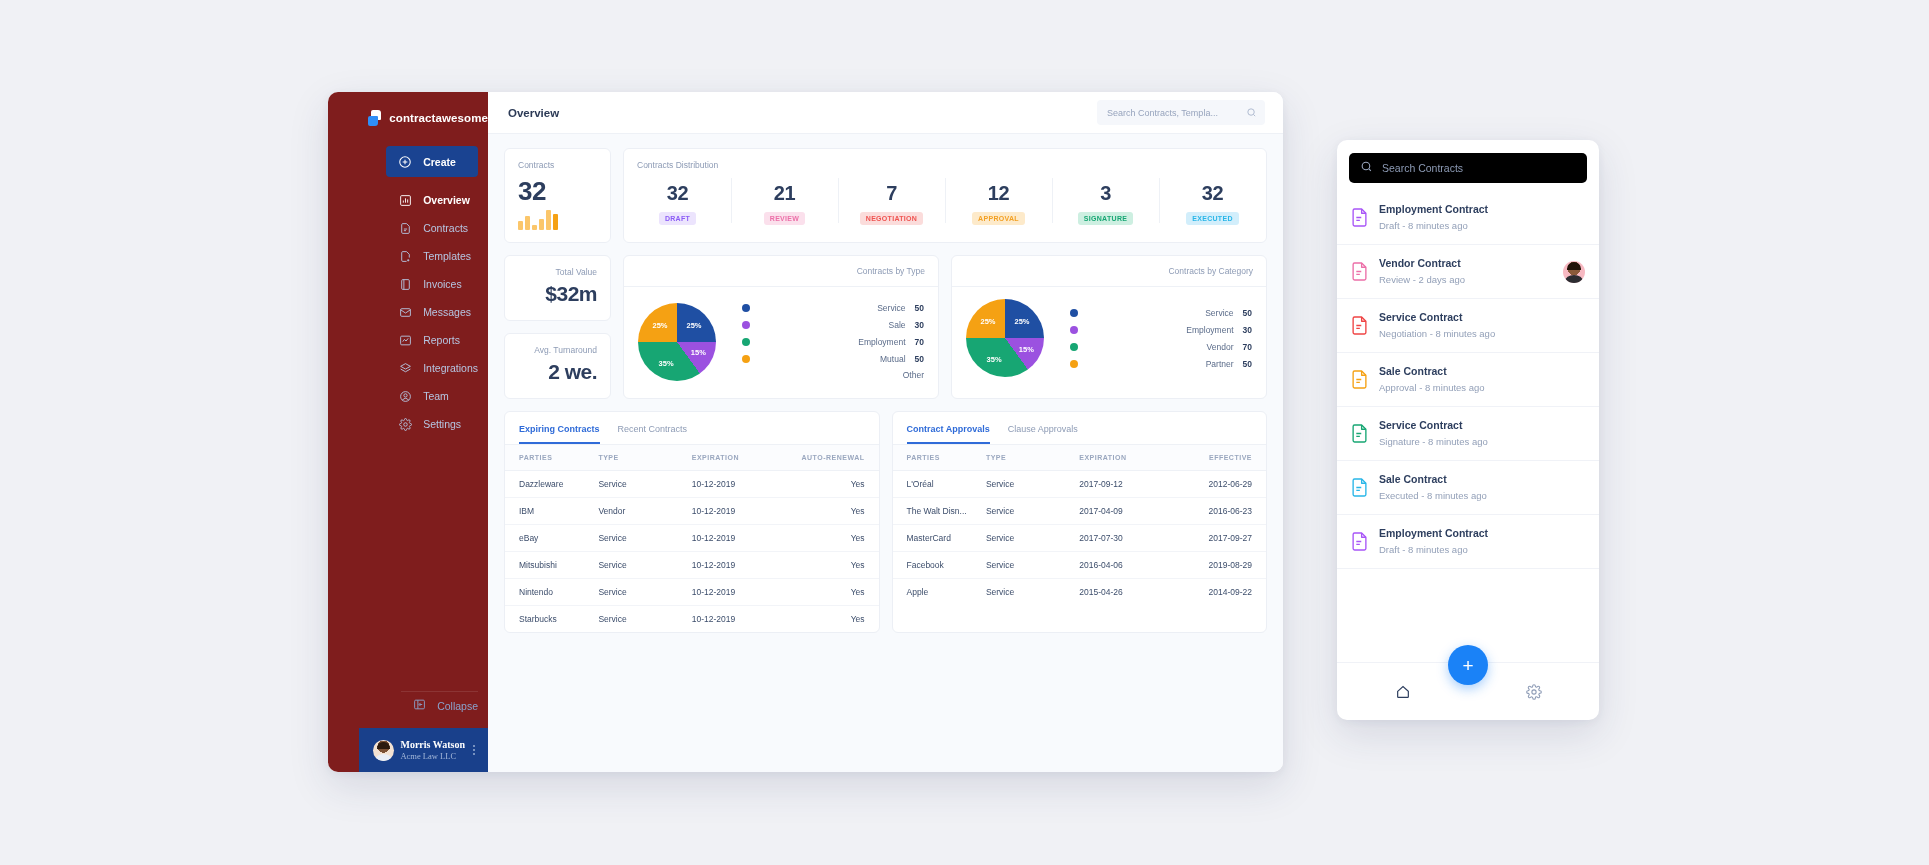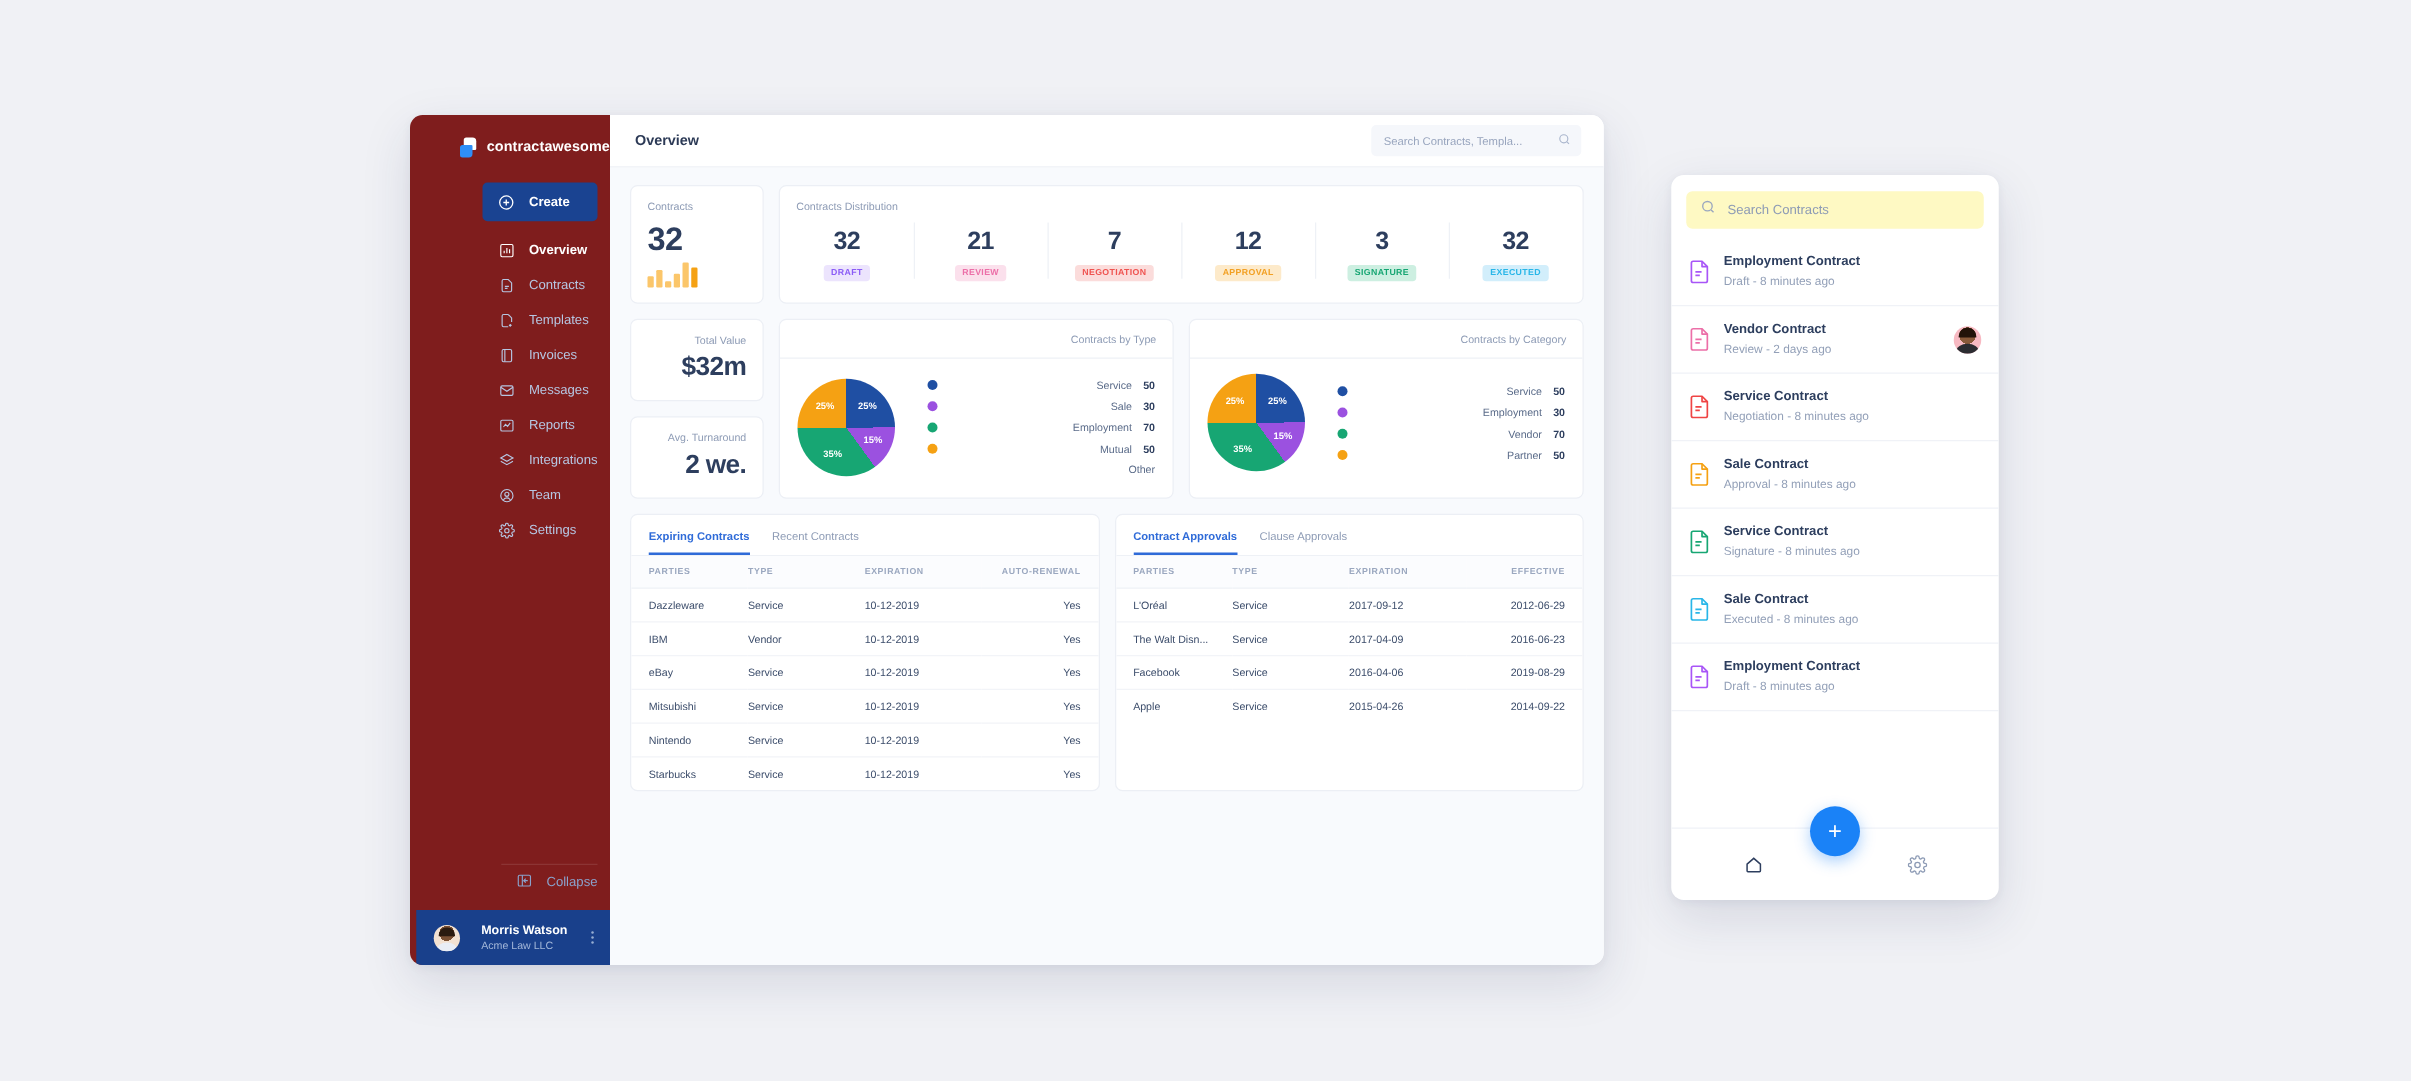--- a/index.html
+++ b/index.html
@@ -62,22 +62,23 @@
   .collapse-row {
     display:flex; align-items:center; gap:11px;
     height: 28px; margin: 0 10px 9px; padding-left: 12px;
     color: #8aa2cc; font-size: 10.5px; cursor: pointer;
     border-top: 1px solid rgba(255,255,255,.10); padding-top: 0; margin-top: 0;
   }
   .collapse-sep { height:1px; background: rgba(255,255,255,.12); margin: 0 18px 10px; }
 
   .user-card {
     background: #19408b; height: 44px;
-    display:flex; align-items:center; gap:17px; padding: 0 11px 0 14px;
+    display:flex; align-items:center; gap:6px; padding: 0 11px 0 14px;
     cursor: pointer;
+    font-family: Liberation Serif, serif;
   }
   .avatar {
     width: 21px; height: 21px; border-radius: 50%;
     background: radial-gradient(circle at 50% 32%, #7b5134 0 34%, #f3e2d2 34% 100%);
     position: relative; overflow: hidden; flex: 0 0 21px;
   }
   .avatar::after {
     content:""; position:absolute; left:2px; right:2px; bottom:0; height:7px;
     background:#e9eef6; border-radius: 50% 50% 0 0 / 90% 90% 0 0;
   }
@@ -176,21 +177,21 @@
 
   
   .mobile {
     position: absolute; left: 1337px; top: 140px;
     width: 262px; height: 580px;
     background:#fff; border-radius:10px;
     box-shadow: 0 14px 40px rgba(40,50,90,0.13), 0 2px 8px rgba(40,50,90,0.06);
     display:flex; flex-direction:column; overflow:hidden;
   }
   .m-search {
-    margin: 13px 12px 8px; height:30px; background:#fef9c3; border-radius:5px;
+    margin: 13px 12px 8px; height:30px; background:#000000; border-radius:5px;
     display:flex; align-items:center; gap:9px; padding: 0 11px; justify-content: space-between;
   }
   .m-search input {
     flex:1 1 auto; border:0; background:transparent; outline:none;
     font-family:inherit; font-size:10.5px; color:#6f7f9c; min-width:0;
   }
   .m-search input::placeholder { color:#8d9bb5; }
   .m-list { flex:1 1 auto; }
   .m-item {
     display:flex; align-items:center; gap:11px; padding: 9px 14px;
@@ -565,20 +566,26 @@
                     <td>2017-09-12</td>
                     <td>2012-06-29</td>
                   </tr>
                   <tr>
                     <td>The Walt Disn...</td>
                     <td>Service</td>
                     <td>2017-04-09</td>
                     <td>2016-06-23</td>
                   </tr>
                   <tr>
+                    <td>MasterCard</td>
+                    <td>Service</td>
+                    <td>2017-07-30</td>
+                    <td>2017-09-27</td>
+                  </tr>
+                  <tr>
                     <td>Facebook</td>
                     <td>Service</td>
                     <td>2016-04-06</td>
                     <td>2019-08-29</td>
                   </tr>
                   <tr>
                     <td>Apple</td>
                     <td>Service</td>
                     <td>2015-04-26</td>
                     <td>2014-09-22</td>

